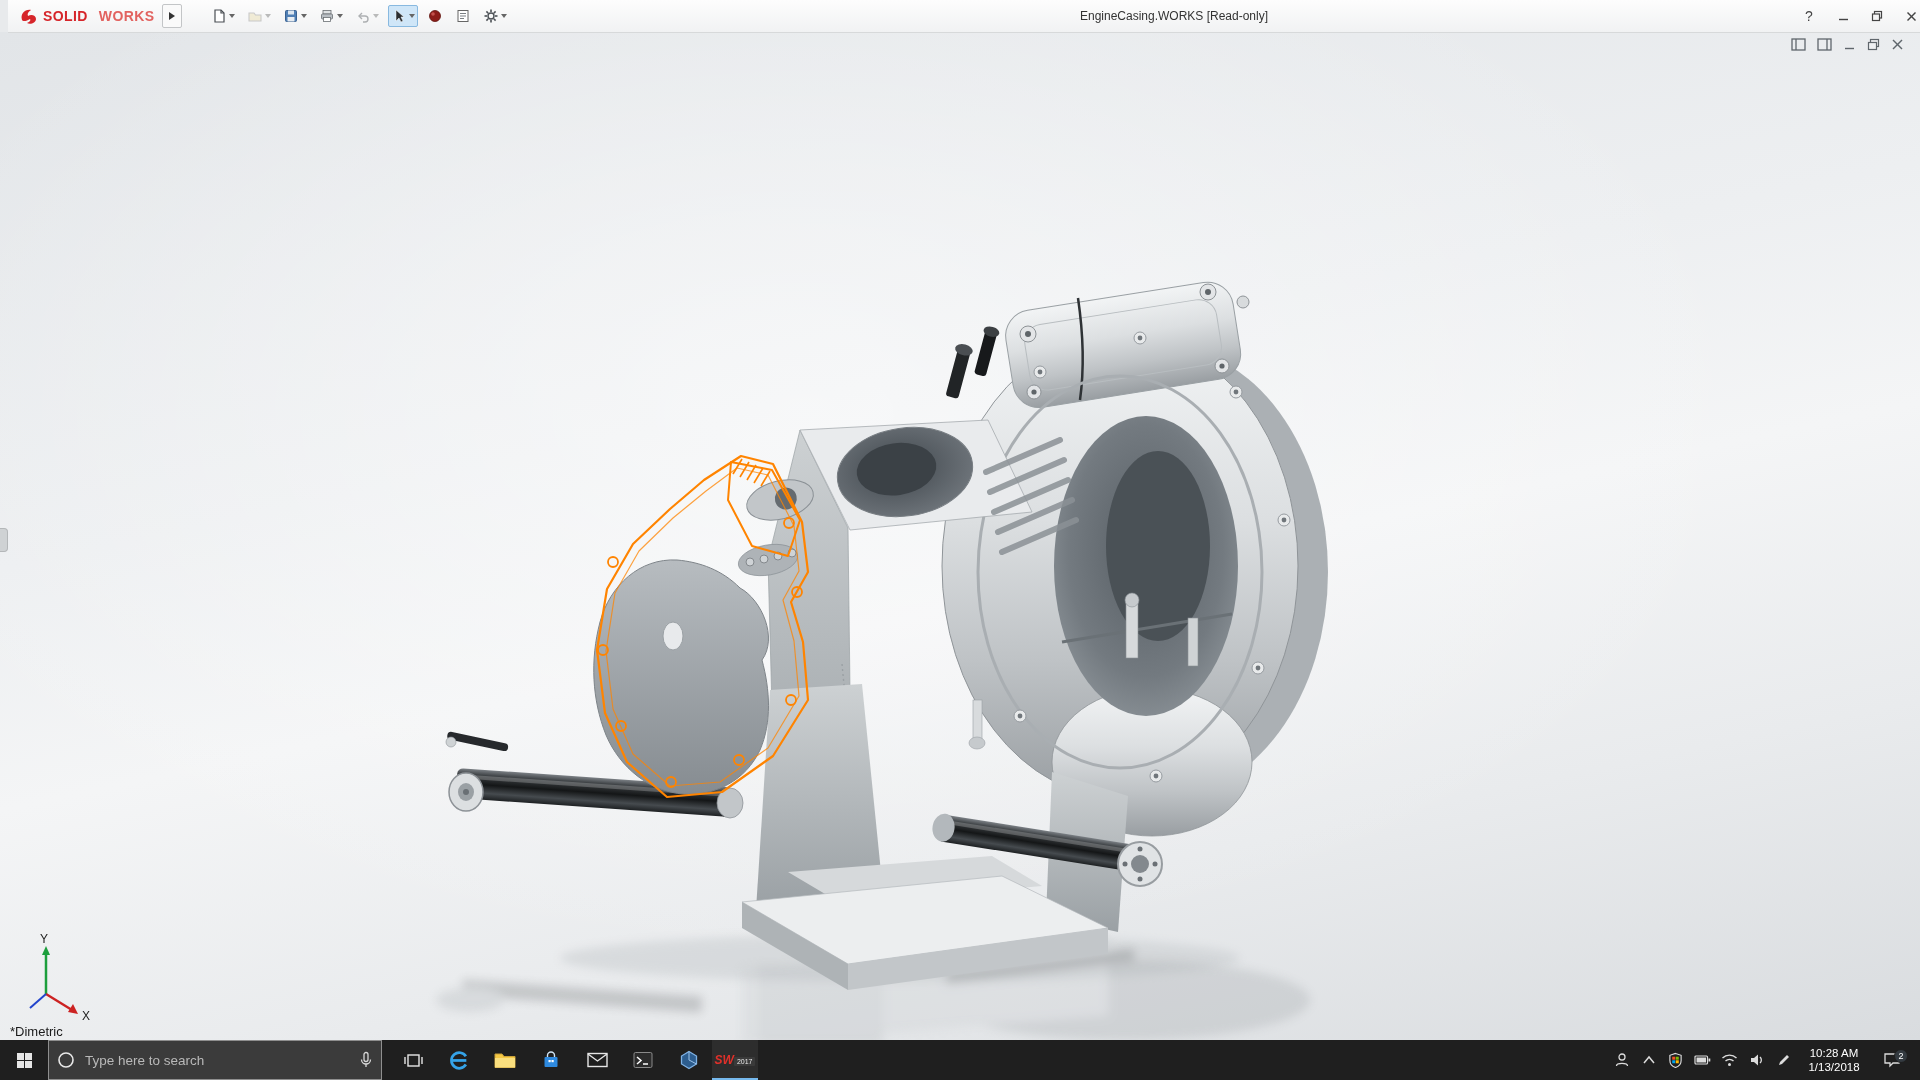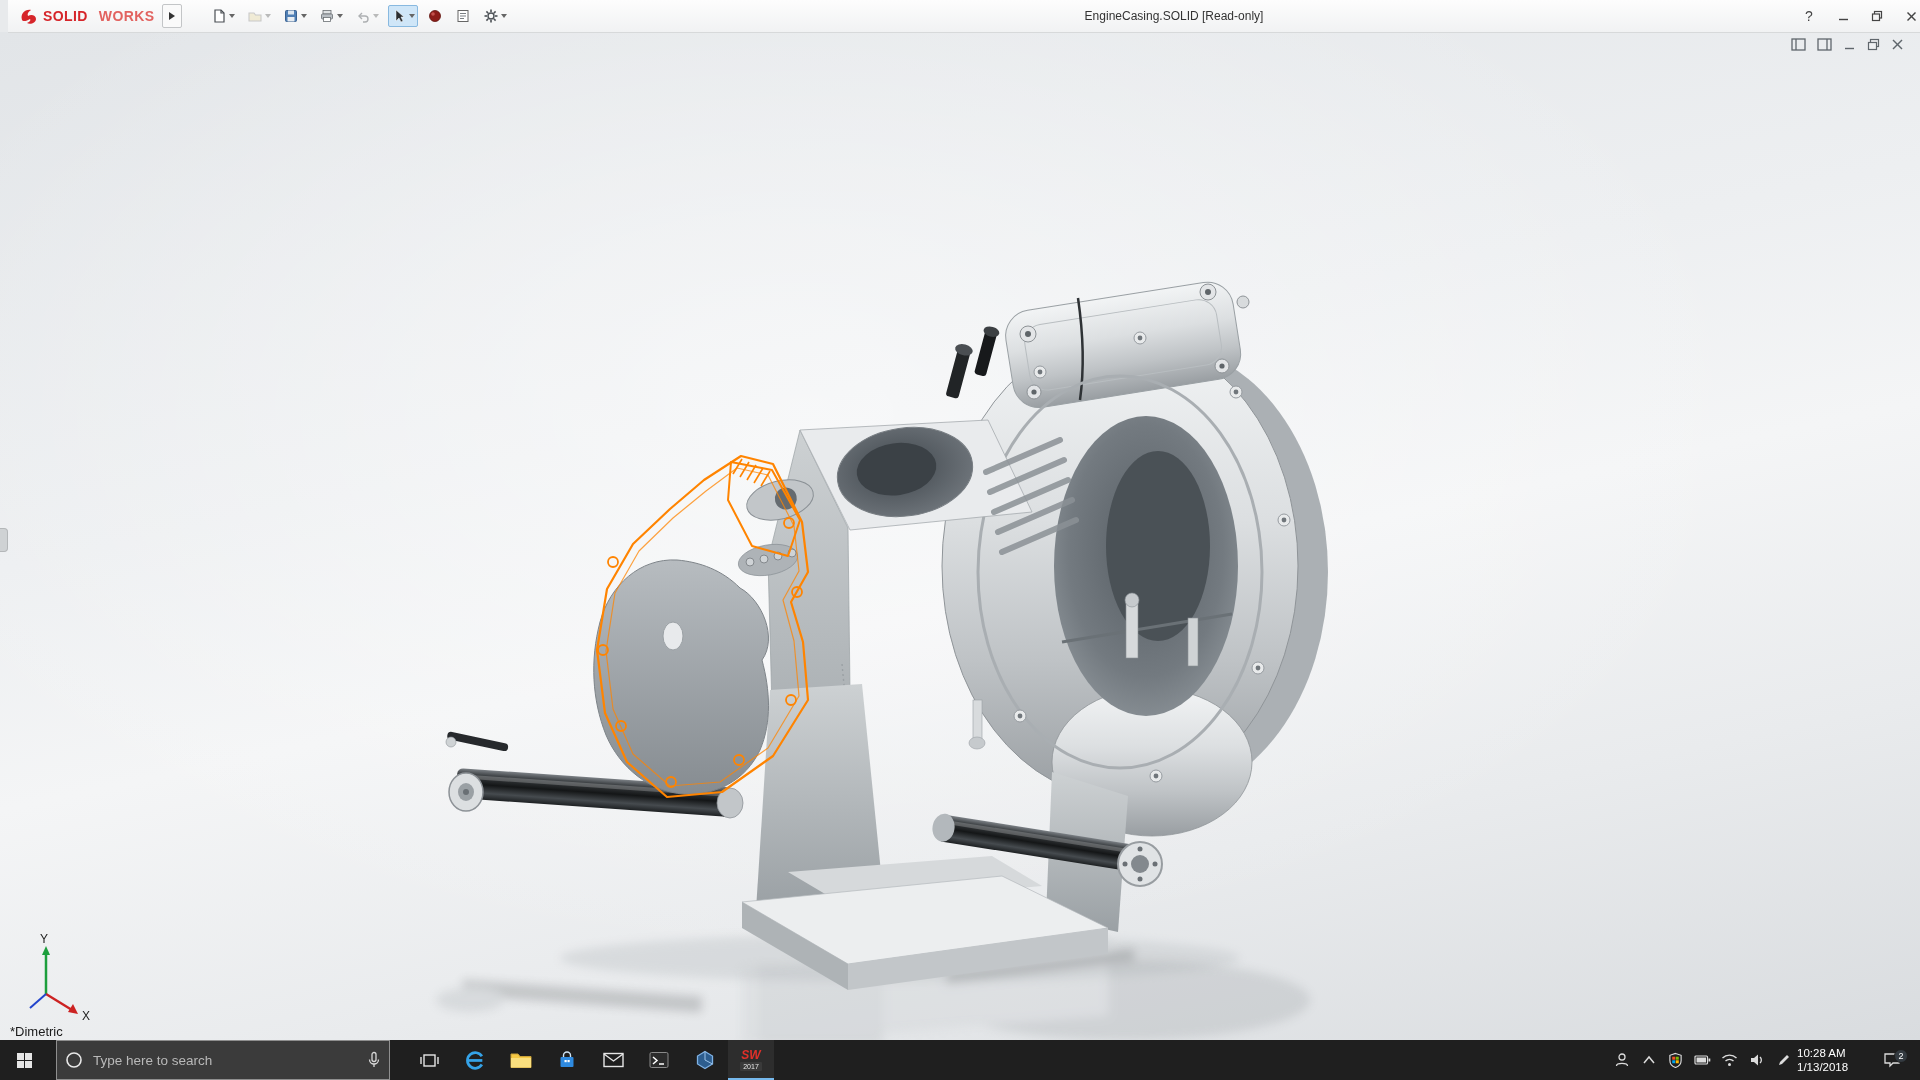--- a/index.html
+++ b/index.html
@@ -41,37 +41,37 @@
   .model-svg{position:absolute;left:0;top:0;width:1920px;height:1008px;}
   .doc-controls{position:absolute;top:6px;right:16px;display:flex;gap:11px;align-items:center;}
   .doc-controls svg{display:block;}
   .triad-svg{position:absolute;left:8px;top:900px;width:110px;height:104px;}
   .orientation-label{position:absolute;left:10px;top:992px;font-size:13px;color:#1a1a1a;}
   .panel-handle{position:absolute;left:0;top:496px;width:7px;height:22px;background:#cfd2d4;
     border:1px solid #b4b7b9;border-left:none;border-radius:0 4px 4px 0;}
   
   .taskbar{
     position:absolute;left:0;bottom:0;width:1920px;height:40px;background:#1f1f1f;
-    display:flex;align-items:stretch;z-index:50;gap:8px;
+    display:flex;align-items:stretch;z-index:50;
   }
   .tb-start{width:48px;display:flex;align-items:center;justify-content:center;}
   .tb-search{width:334px;display:flex;align-items:center;background:#3b3b3b;
     border:1px solid #8f8f8f;box-sizing:border-box;padding:0 8px;gap:8px;}
   .tb-search input{flex:1;background:transparent;border:none;outline:none;
     color:#cfcfcf;font-size:13.5px;font-family:inherit;}
   .tb-search input::placeholder{color:#b9b9b9;opacity:1;}
   .tb-apps{display:flex;align-items:stretch;margin-left:8px;}
   .tb-app{width:46px;display:flex;align-items:center;justify-content:center;position:relative;}
   .tb-app.active{background:#2d2d2d;box-shadow:inset 0 -2px 0 #76b9ed;}
-  .sw-tile{display:flex;flex-direction:column;align-items:center;line-height:1;}
+  .sw-tile{display:flex;align-items:flex-end;line-height:1;}
   .sw-letters{color:#e0302a;font-weight:bold;font-style:italic;font-size:12px;}
   .sw-year{color:#e8e8e8;background:#3a3a3a;font-size:7px;padding:1px 3px;margin-top:1px;border-radius:1px;}
   .tb-tray{margin-left:auto;display:flex;align-items:center;}
   .tray-icon{width:27px;display:flex;align-items:center;justify-content:center;}
-  .tb-clock{width:74px;text-align:left;color:#fff;font-size:11.5px;line-height:14px;}
+  .tb-clock{width:74px;text-align:center;color:#fff;font-size:11.5px;line-height:14px;}
   .tb-notif{width:42px;display:flex;align-items:center;justify-content:center;position:relative;}
   .notif-badge{position:absolute;right:5px;bottom:5px;min-width:14px;height:14px;border-radius:8px;
     background:#333a40;color:#fff;font-size:9px;display:flex;align-items:center;justify-content:center;
     border:1px solid #1f1f1f;box-sizing:border-box;padding:0 2px;}
   .show-desktop{width:6px;border-left:1px solid #4a4a4a;}
 </style>
 </head>
 <body>
 
 <div class="titlebar">
@@ -156,21 +156,21 @@
           <line x1="3.4" y1="3.4" x2="5.2" y2="5.2"></line>
             <line x1="10.8" y1="10.8" x2="12.6" y2="12.6"></line>
           <line x1="12.6" y1="3.4" x2="10.8" y2="5.2"></line>
             <line x1="3.4" y1="12.6" x2="5.2" y2="10.8"></line>
         </g>
       </svg>
       <span class="caret"></span>
     </div>
   </div>
 
-  <div class="win-title">EngineCasing.SOLID [Read-only]</div>
+  <div class="win-title">EngineCasing.WORKS [Read-only]</div>
 
   <div class="win-controls">
     <div class="wc-btn">?</div>
     <div class="wc-btn">
       <svg width="11" height="11" viewBox="0 0 11 11">
           <line x1="1" y1="8.5" x2="10" y2="8.5" stroke="#444" stroke-width="1.4"></line>
         </svg>
     </div>
     <div class="wc-btn">
       <svg width="12" height="12" viewBox="0 0 12 12">

